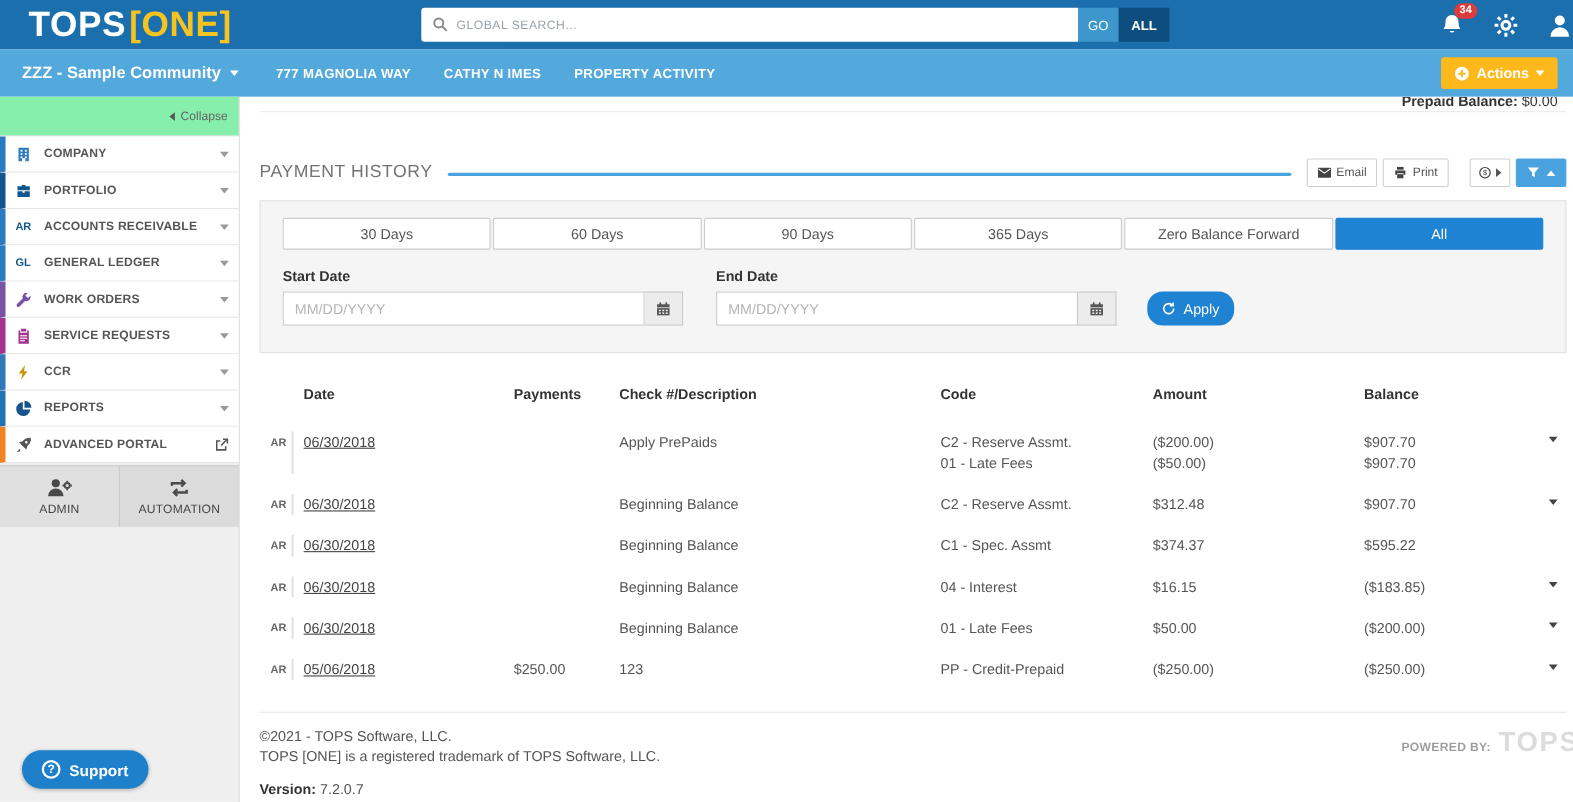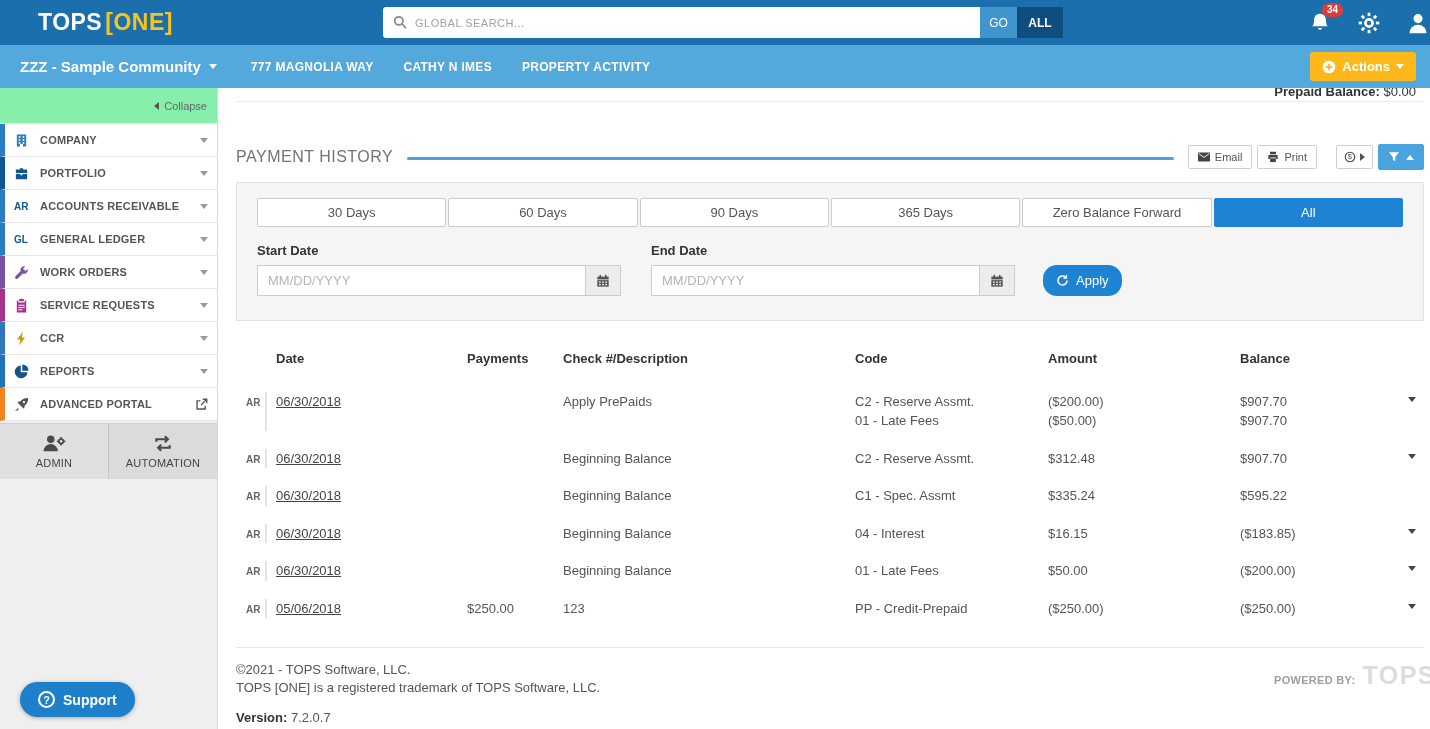--- a/index.html
+++ b/index.html
@@ -3,21 +3,21 @@
 <meta charset="utf-8">
 <style>
   *{margin:0;padding:0;box-sizing:border-box;font-family:"Liberation Sans",sans-serif}
   html,body{width:1430px;height:729px;overflow:hidden;background:#fff}
   button{border:none;background:none;cursor:pointer;font-family:inherit}
   input{font-family:inherit;outline:none}
   svg{display:block}
 
   
   .topbar{height:45px;background:#1B6FAC;display:flex;align-items:center}
-  .logo{width:218px;padding-left:38px;font-size:23px;font-weight:bold;letter-spacing:.5px;white-space:nowrap;cursor:pointer}
+  .logo{width:218px;padding-left:26px;font-size:32px;font-weight:bold;letter-spacing:.5px;white-space:nowrap;cursor:pointer}
   .logo-tops{color:#fff}
   .logo-one{color:#F7C41F;margin-left:3px}
   .search-wrap{display:flex;margin-left:165px;position:relative;height:31px}
   .search-icon{position:absolute;left:10px;top:8px;color:#8a8a8a}
   .search-icon svg{width:14px;height:14px}
   .search-input{width:597px;height:31px;border:none;border-radius:3px 0 0 3px;padding:0 10px 0 32px;font-size:11px;color:#444;letter-spacing:.5px}
   .search-input::placeholder{color:#9aa2a8}
   .go-btn{width:37px;height:31px;background:#3E96CC;color:#fff;font-size:12px;font-weight:normal}
   .all-btn{width:46px;height:31px;background:#0E4E7E;color:#fff;font-size:12px;font-weight:bold}
   .tb-right{margin-left:auto;display:flex;align-items:center;gap:25px;}
@@ -60,21 +60,21 @@
   .q-circle{width:17px;height:17px;border:2px solid #fff;border-radius:50%;display:flex;align-items:center;justify-content:center;font-size:11px;font-weight:bold}
 
   
   .main{flex:1;padding:0 6px 0 18px;position:relative;background:#fff;overflow:hidden}
   .prepaid-row{height:14px;border-bottom:1px solid #ECECEC;position:relative;overflow:hidden}
   .prepaid{position:absolute;right:8px;top:-4px;font-size:13px;color:#333;white-space:nowrap}
   .pp-label{font-weight:bold}
   .section-header{display:flex;align-items:center;margin-top:42px}
   .section-title{font-size:16px;font-weight:normal;color:#737373;letter-spacing:.5px;white-space:nowrap}
   .rule{flex:1;height:3px;background:#4AA3DF;margin:2px 14px 0;border-radius:2px}
-  .header-buttons{display:flex;gap:5px;align-items:center}
+  .header-buttons{display:flex;gap:5px;}
   .btn-light{border:1px solid #CFCFCF;background:#fff;color:#555;font-size:11px;padding:5px 9px;border-radius:2px;display:flex;align-items:center;gap:5px}
   .btn-light .bi{color:#444}
   .bi svg{width:12px;height:12px}
   .icon-only{margin-left:14px;padding:5px 7px;gap:4px}
   .btn-filter{background:#4AA3DF;border:1px solid #4AA3DF;color:#fff;padding:6px 9px;border-radius:2px;display:flex;align-items:center;gap:6px}
 
   .filter-box{margin-top:12px;background:#F5F5F5;border:1px solid #E2E2E2;padding:15px 20px 24px}
   .ranges{display:flex;gap:2px}
   .range-btn{flex:1;height:29px;background:#fff;border:1px solid #CCC;font-size:13px;color:#555;border-radius:2px}
   .range-btn.active{background:#1F83D3;border-color:#1F83D3;color:#fff}
@@ -515,21 +515,21 @@
               <div class="cell c-ar">
                 <span class="ar-txt">AR</span>
               </div>
               <div class="cell c-date"><span class="date-link">06/30/2018</span></div>
               <div class="cell c-pay"></div>
               <div class="cell c-desc">Beginning Balance</div>
               <div class="cell c-code">
                 <div>C1 - Spec. Assmt</div>
               </div>
               <div class="cell c-amt">
-                <div>$335.24</div>
+                <div>$374.37</div>
               </div>
               <div class="cell c-bal">
                 <div>$595.22</div>
               </div>
               <div class="cell c-caret"></div>
             </div>
             <div class="trow">
               <div class="cell c-ar">
                 <span class="ar-txt">AR</span>
               </div>

